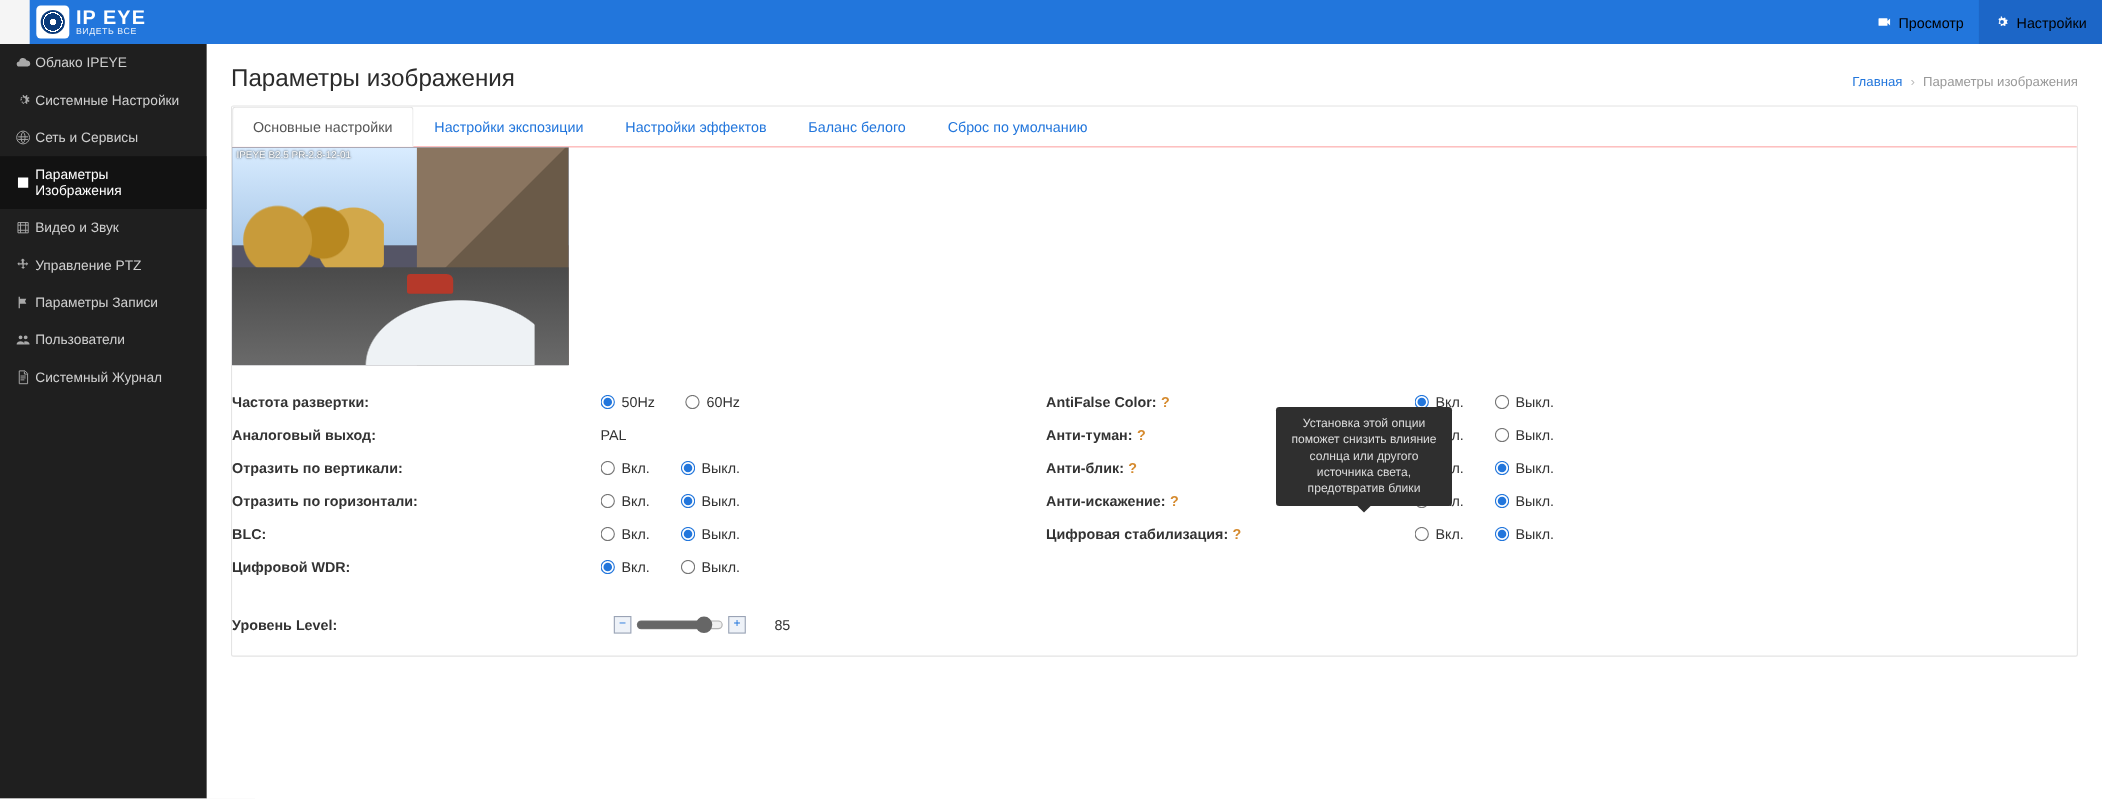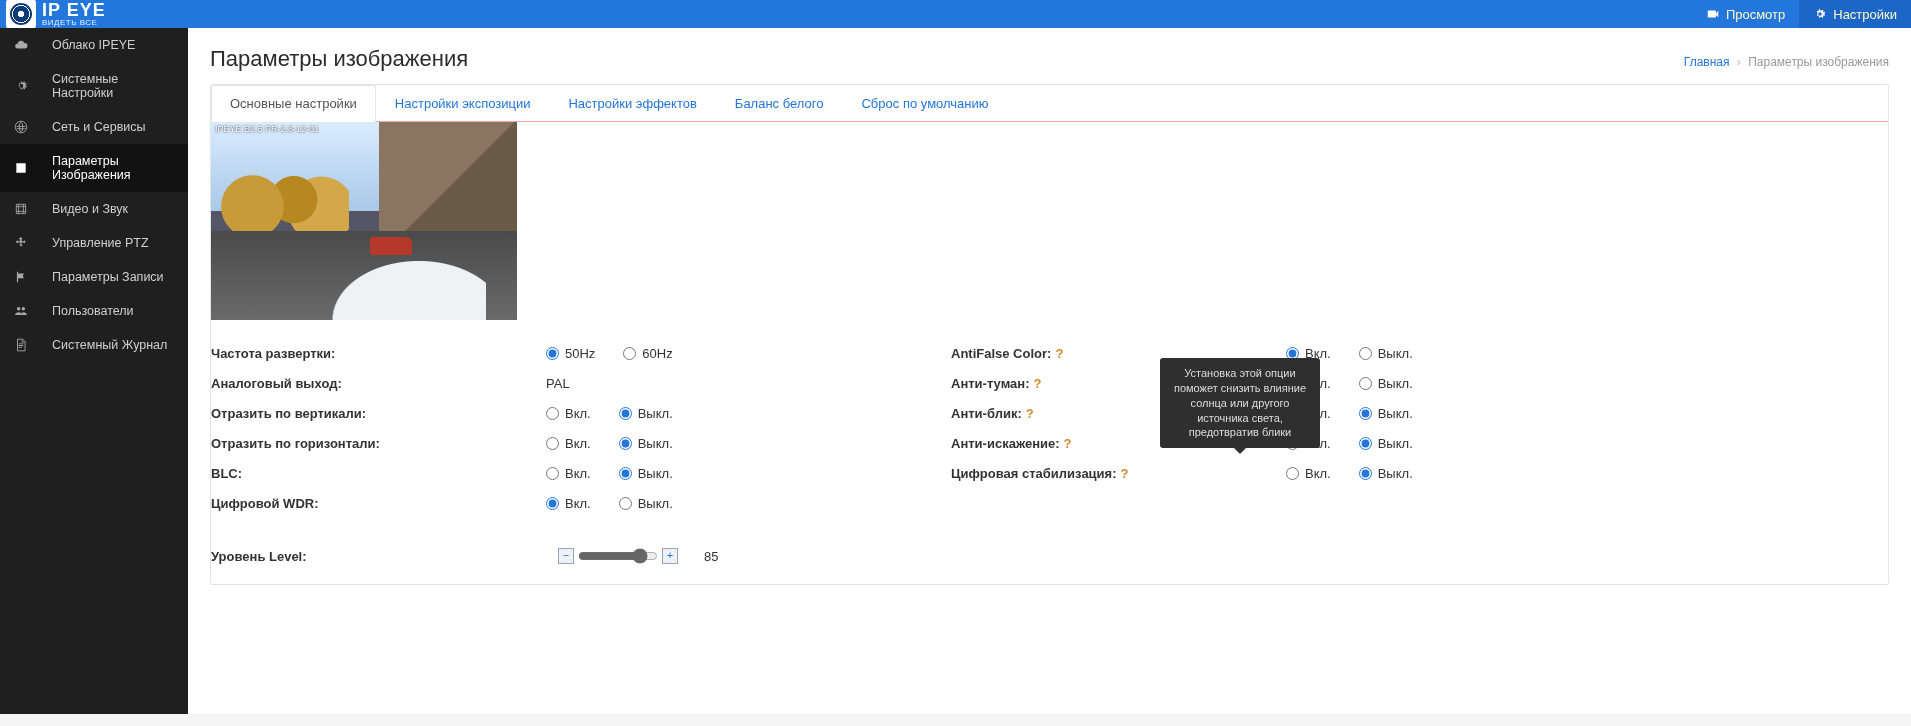--- a/index.html
+++ b/index.html
@@ -1,32 +1,32 @@
 <!DOCTYPE html>
 <html><head>
 <meta charset="utf-8">
 <style>
 * { margin: 0; padding: 0; box-sizing: border-box; }
 body { font-family: -apple-system, BlinkMacSystemFont, "Segoe UI", Arial, sans-serif; font-size: 13px; color: #333; background: #f5f5f5; }
 
-.topbar { background: #2276dc; height: 28px; display: flex; align-items: center; justify-content: space-between; padding: 0 0 0 6px; }
+.topbar { background: #2276dc; height: 40px; display: flex; align-items: center; justify-content: space-between; padding: 0 0 0 6px; margin-left: 27px; }
 .logo { display: flex; align-items: center; color: #fff; }
 .logo-badge { width: 30px; height: 30px; background: #fff; border-radius: 4px; display: flex; align-items: center; justify-content: center; margin-right: 6px; }
 .logo-eye { width: 22px; height: 22px; border-radius: 50%; background: radial-gradient(circle at 50% 50%, #fff 0 3px, #0a3a7a 3px 8px, #fff 8px 9px, #0a3a7a 9px); }
 .logo-text { line-height: 1; }
 .logo-main { font-weight: 800; font-size: 18px; letter-spacing: 1px; }
 .logo-sub { font-size: 8px; letter-spacing: 0.5px; opacity: 0.9; }
 .topnav { display: flex; height: 100%; }
-.topnav a { color: #fef9c3; text-decoration: none; padding: 0 14px; display: flex; align-items: center; gap: 6px; font-size: 13px; }
+.topnav a { color: #000000; text-decoration: none; padding: 0 14px; display: flex; align-items: center; gap: 6px; font-size: 13px; }
 .topnav a.active { background: #1c66c7; }
 .icon { width: 14px; height: 14px; display: inline-block; }
 
 .layout { display: flex; min-height: calc(100vh - 40px); }
 .sidebar { width: 188px; background: #1f1f1f; color: #c8c8c8; }
-.sidebar a { display: flex; align-items: center; gap: 24px; padding: 10px 14px; color: #cfcfcf; text-decoration: none; font-size: 12.5px; }
+.sidebar a { display: flex; align-items: center; gap: 4px; padding: 10px 14px; color: #cfcfcf; text-decoration: none; font-size: 12.5px; }
 .sidebar a.active { background: #121212; color: #fff; }
 .sidebar .sicon { width: 14px; height: 14px; fill: #a9a9a9; flex-shrink: 0; }
 .sidebar a.active .sicon { fill: #fff; }
 
 .main { flex: 1; background: #fff; padding: 18px 22px; position: relative; }
 .page-head { display: flex; justify-content: space-between; align-items: baseline; margin-bottom: 12px; }
 .page-title { font-size: 22px; font-weight: 400; color: #2b2b2b; }
 .breadcrumb { font-size: 12px; color: #999; }
 .breadcrumb a { color: #2276dc; text-decoration: none; }
 .breadcrumb .sep { color: #bbb; margin: 0 4px; }

